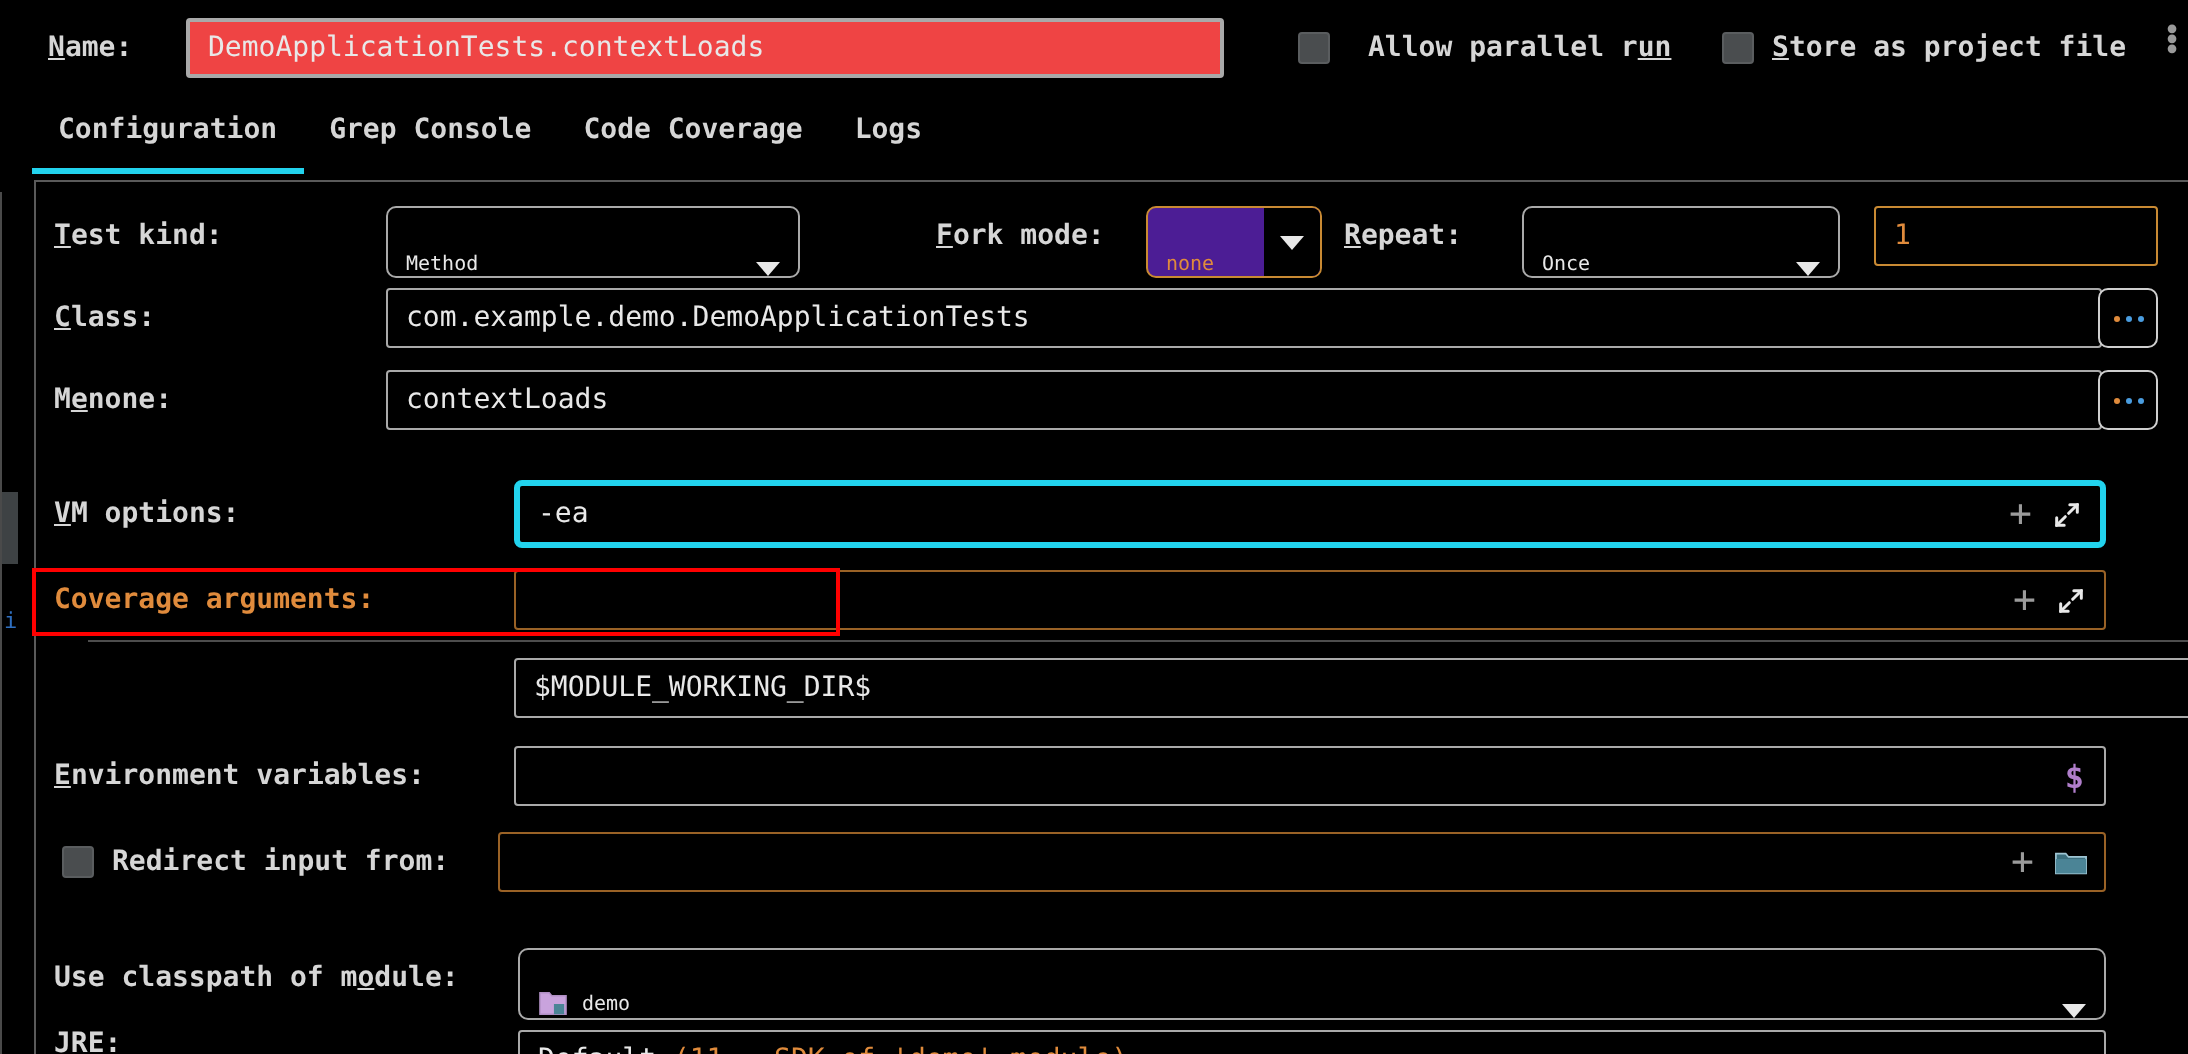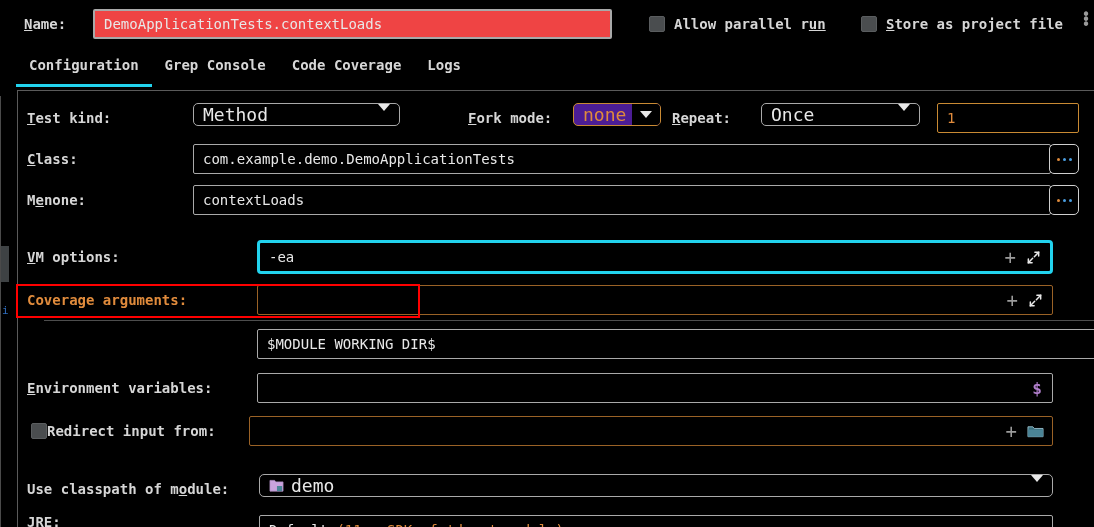--- a/index.html
+++ b/index.html
@@ -35,21 +35,21 @@
     display: flex; align-items: center; padding-left: 9px;
     color: #e8e8e8; font-size: 14px;
     font-family: "DejaVu Sans Mono", "Liberation Mono", monospace;
   }
   .cbx {
     width: 16px; height: 16px; background: #4a4d4f;
     border: 1px solid #5a5d5f; border-radius: 2px; flex: 0 0 auto;
   }
   #allow-parallel {
     position: absolute; left: 649px; top: 16px;
-    display: flex; align-items: center; gap: 9px;
+    display: flex; align-items: center; gap: 19px;
   }
   #store-project {
     position: absolute; left: 861px; top: 16px;
     display: flex; align-items: center; gap: 9px;
   }
   #more-options {
     position: absolute; left: 1081px; top: 12px;
     color: #9a9a9a; font-size: 15px; line-height: 6px; letter-spacing: 0;
     text-align: center; width: 10px; cursor: pointer;
   }
@@ -100,24 +100,24 @@
     border: 1px solid #a9a9a9; border-radius: 2px;
     display: flex; align-items: center;
     color: #e8e8e8; font-size: 14px;
     font-family: "DejaVu Sans Mono", "Liberation Mono", monospace;
     padding-left: 9px;
   }
   .field .txt { flex: 1 1 auto; white-space: nowrap; overflow: hidden; }
   .field.focus { border: 3px solid #22d3ee; border-radius: 4px; }
   .field.warn  { border: 1px solid #9a6226; }
   .combo {
-    position: absolute; height: 23px; background: #000;
+    position: absolute; height: 36px; background: #000;
     border: 1px solid #a9a9a9; border-radius: 5px;
-    display: flex; align-items: flex-start; justify-content: space-between;
-    color: #e8e8e8; font-size: 18px;
+    display: flex; align-items: flex-end; justify-content: space-between;
+    color: #e8e8e8; font-size: 10px;
     font-family: "DejaVu Sans Mono", "Liberation Mono", monospace;
     padding: 0 9px 0 9px;
   }
   .caret {
     width: 0; height: 0; border-left: 6px solid transparent;
     border-right: 6px solid transparent; border-top: 7px solid #e8e8e8;
     margin-left: 8px; flex: 0 0 auto;
   }
 
   .icon-plus {
@@ -311,21 +311,21 @@
   </div>
 
   <div class="row" style="left:9px; top:282px;">
     <span class="label"><span class="u">E</span><span>nvironment variables:</span></span>
   </div>
   <div class="field" style="left:239px; top:282px; width:796px;">
     <span class="txt"></span>
     <span class="icon-dollar">$</span>
   </div>
 
-  <div class="row" style="left:13px; top:325px; ">
+  <div class="row" style="left:13px; top:325px; gap:9px;">
     <span class="cbx"></span>
     <span class="label">Redirect input from:</span>
   </div>
   <div class="field warn" style="left:231px; top:325px; width:804px;">
     <span class="txt"></span>
     <span class="icon-plus">+</span>
     <span class="icon-folder">
       <svg width="17" height="15" viewBox="0 0 18 15" aria-hidden="true">
         <path d="M1 2.5h5.2l1.5 1.8H17V13H1z" fill="#3b6e7d" stroke="#9fc6d4" stroke-width="0.9"></path>
         <path d="M1 5.4h16V13H1z" fill="#4b8496"></path>

